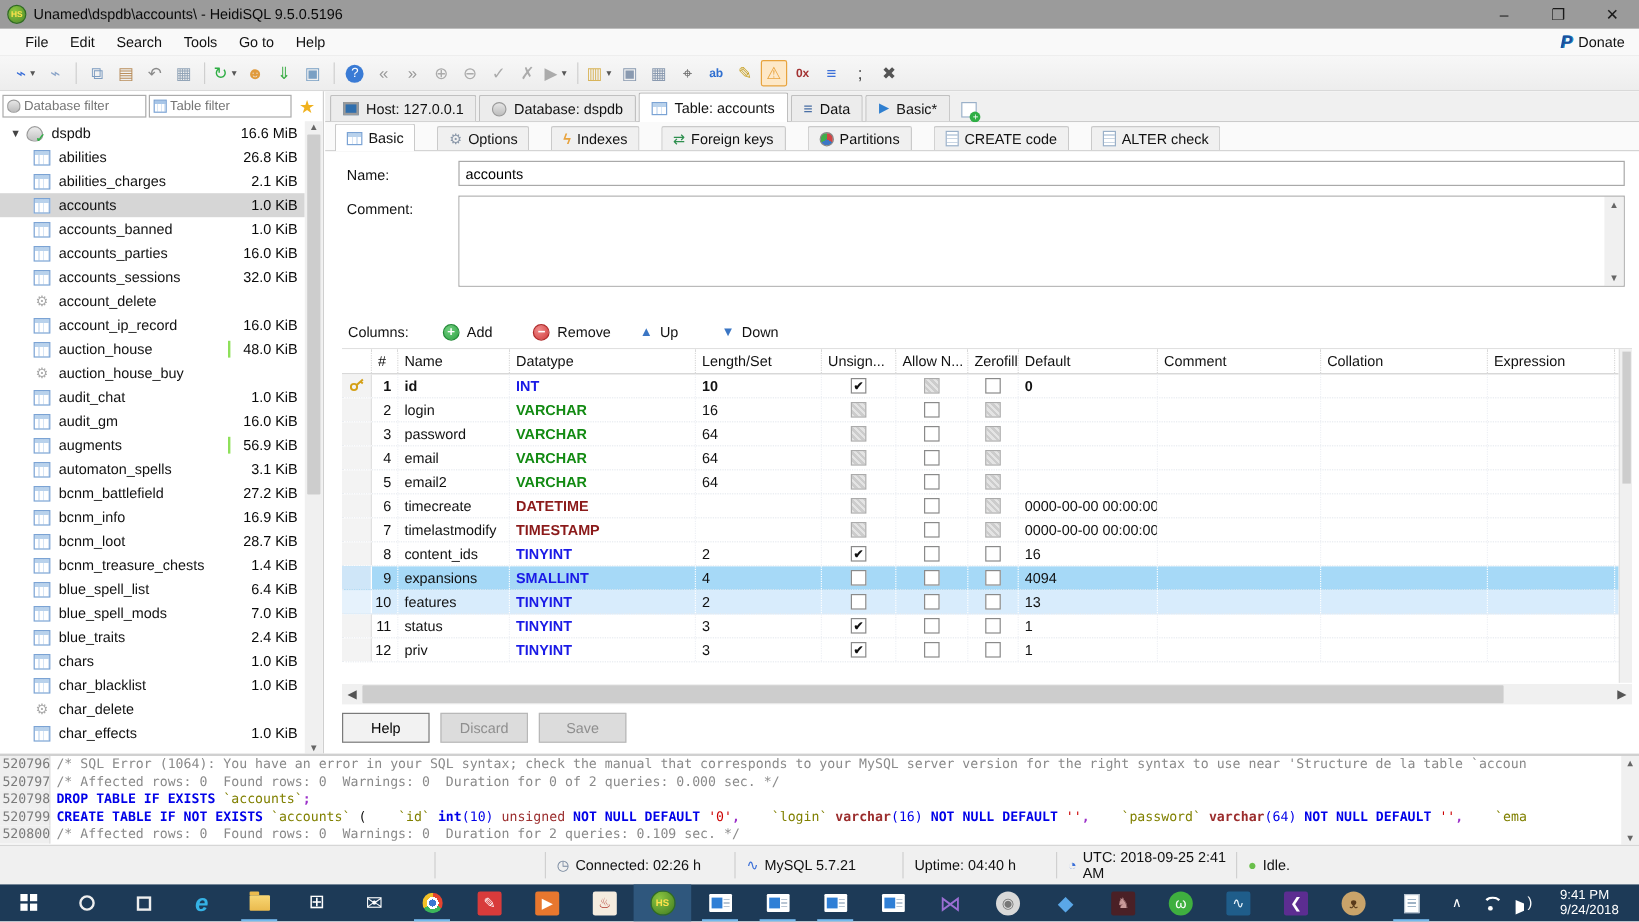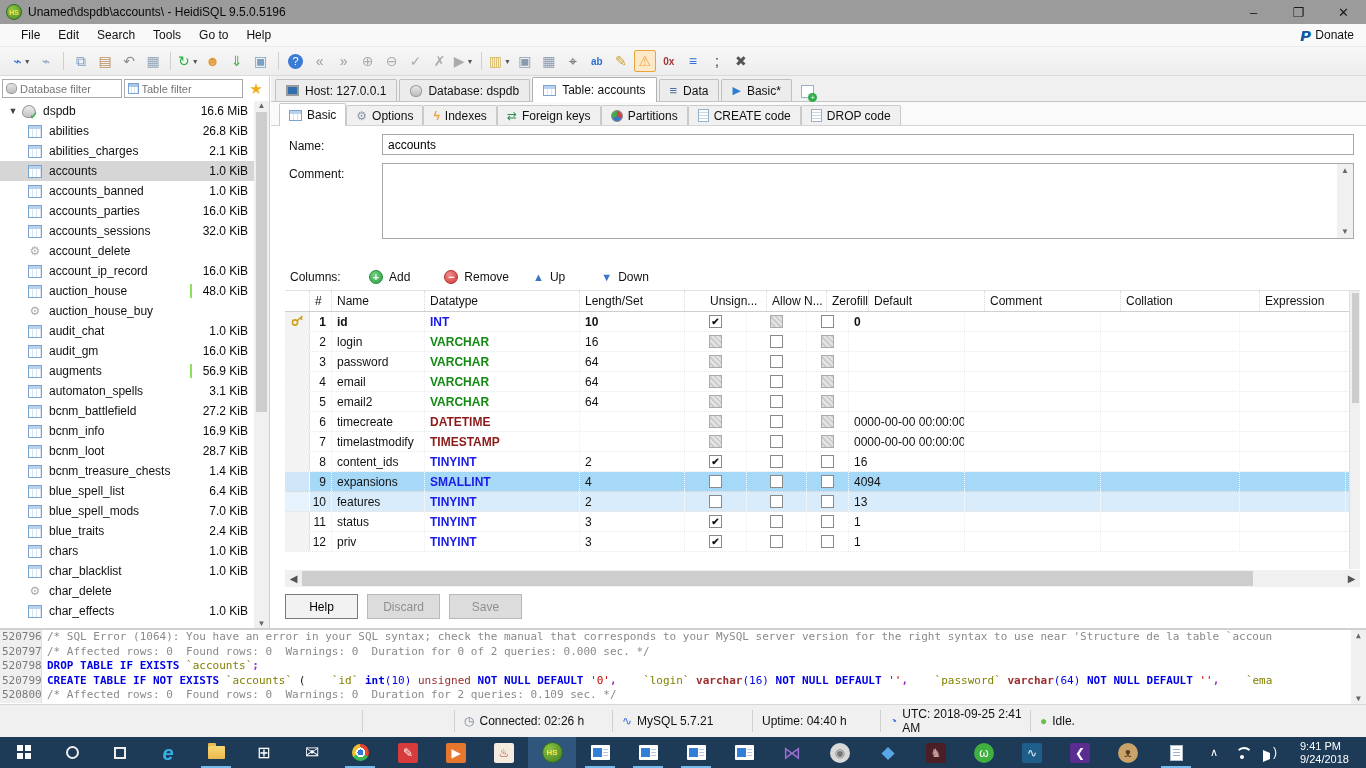--- a/index.html
+++ b/index.html
@@ -62,21 +62,21 @@
   .mi-host { background:#2f6fae; border:2px solid #9a9a9a; }
   .mi-db { border-radius:50%/45%; background:linear-gradient(#e6e6e6,#bdbdbd); border:1px solid #9a9a9a; width:12px; height:12px; }
   .mi-table { background:#fff; border:1px solid #7ba3d4; background-image:linear-gradient(#b9d2ec 0 3px,transparent 3px),repeating-linear-gradient(90deg,transparent 0 3px,#d7e5f5 3px 4px); }
   .mi-data { color:#4a6fa5; font-size:13px; line-height:11px; width:auto; }
   .mi-query { color:#2f7fd0; font-size:11px; line-height:11px; width:auto; }
   .newtab { width:22px; height:20px; display:flex; align-items:center; justify-content:center; margin-left:3px; }
   .newtab .pg { width:13px; height:13px; background:#fff; border:1px solid #9ab0c8; position:relative; }
   .newtab .pg::after { content:"+"; position:absolute; right:-4px; bottom:-5px; color:#fff; background:#2fae45; border-radius:50%; width:9px; height:9px; font-size:8px; line-height:9px; text-align:center; }
 
   .panel { position:absolute; top:26px; left:0; right:0; bottom:0; background:#fff; }
-  .subtabs { height:24px; display:flex; align-items:flex-end; padding-left:8px; gap:0; border-bottom:1px solid #d4d4d4; background:#fafafa; }
+  .subtabs { height:24px; display:flex; align-items:flex-end; padding-left:8px; gap:18px; border-bottom:1px solid #d4d4d4; background:#fafafa; }
   .stab { height:20px; display:flex; align-items:center; gap:5px; padding:0 9px; border:1px solid #cacaca; border-bottom:none; border-radius:2px 2px 0 0; background:#f0f0f0; white-space:nowrap; }
   .stab.active { background:#fff; height:23px; margin-bottom:-1px; }
   .st-ico { font-size:12px; line-height:12px; }
   .si-table { width:13px; height:11px; background:#fff; border:1px solid #7ba3d4; background-image:linear-gradient(#b9d2ec 0 3px,transparent 3px),repeating-linear-gradient(90deg,transparent 0 3px,#d7e5f5 3px 4px); }
   .si-pie { width:12px; height:12px; border-radius:50%; background:conic-gradient(#d04545 0 120deg,#3b76c4 120deg 240deg,#3fae49 240deg 360deg); border:1px solid #888; }
   .si-page { width:11px; height:13px; background:#fff; border:1px solid #9ab0c8; background-image:repeating-linear-gradient(#fff 0 2px,#c9d6e4 2px 3px); }
 
   .flabel { position:absolute; left:18px; }
   .name-input { position:absolute; top:32px; left:111px; right:12px; height:21px; border:1px solid #a9a9a9; padding:0 5px; font-size:12px; font-family:inherit; outline:none; }
   .comment-box { position:absolute; top:61px; left:111px; right:12px; height:76px; border:1px solid #a9a9a9; }
@@ -522,21 +522,21 @@
         <div class="stab">
           <span class="si-pie"></span>
           <span>Partitions</span>
         </div>
         <div class="stab">
           <span class="si-page"></span>
           <span>CREATE code</span>
         </div>
         <div class="stab">
           <span class="si-page"></span>
-          <span>DROP code</span>
+          <span>ALTER check</span>
         </div>
       </div>
     <span class="flabel" style="top:37px;">Name:</span>
     <input class="name-input" value="accounts" style="">
     <span class="flabel" style="top:65px;">Comment:</span>
     <div class="comment-box">
       <textarea style=""></textarea>
       <div class="boxscroll">
           <span>▲</span>
           <span>▼</span>
@@ -564,21 +564,21 @@
     </div>
 
     <div class="grid">
       <div class="gviewport" id="gridview">
           <div class="ghead">
             <span class="gh" style="width: 25px;"></span>
             <span class="gh r" style="width: 22px;">#</span>
             <span class="gh" style="width: 93px;">Name</span>
             <span class="gh" style="width: 155px;">Datatype</span>
             <span class="gh" style="width: 105px;">Length/Set</span>
-            <span class="gh" style="width: 62px; margin-left: 20px;">Unsign...</span>
+            <span class="gh" style="width: 62px;">Unsign...</span>
             <span class="gh" style="width: 60px;">Allow N...</span>
             <span class="gh" style="width: 42px;">Zerofill</span>
             <span class="gh" style="width: 116px;">Default</span>
             <span class="gh" style="width: 136px;">Comment</span>
             <span class="gh" style="width: 139px;">Collation</span>
             <span class="gh" style="width: 106px;">Expression</span>
             <span class="gh" style="flex: 1 1 0%;">Vir</span>
           </div>
           <div class="grow boldrow">
             <span class="gc rowhdr" style="width: 25px;">

